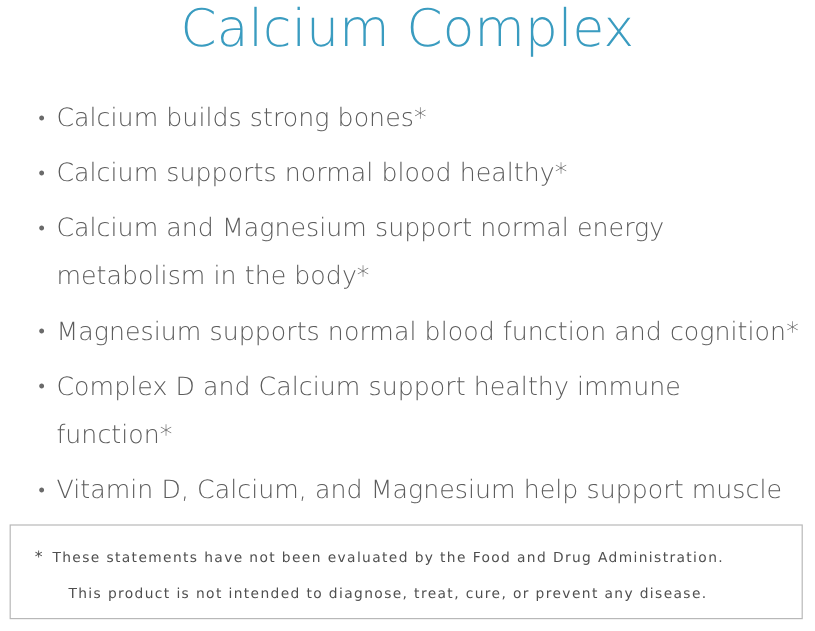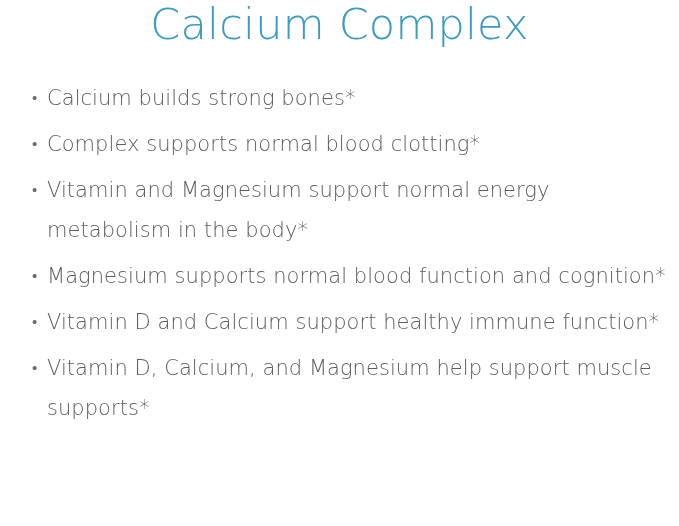--- a/index.html
+++ b/index.html
@@ -117,39 +117,47 @@
 
   <ul class="claims">
 
     <li class="claim-item">
       <span class="bullet">•</span>
       <span class="claim-text">Calcium builds strong bones*</span>
     </li>
 
     <li class="claim-item">
       <span class="bullet">•</span>
-      <span class="claim-text">Complex supports normal blood clotting*</span>
+      <span class="claim-text">Calcium supports normal blood healthy*</span>
     </li>
 
     <li class="claim-item">
       <span class="bullet">•</span>
-      <span class="claim-text">Vitamin and Magnesium support normal energy metabolism in the body*</span>
+      <span class="claim-text">Calcium and Magnesium support normal energy metabolism in the body*</span>
     </li>
 
     <li class="claim-item">
       <span class="bullet">•</span>
       <span class="claim-text">Magnesium supports normal blood function and cognition*</span>
     </li>
 
     <li class="claim-item">
       <span class="bullet">•</span>
-      <span class="claim-text">Vitamin D and Calcium support healthy immune function*</span>
+      <span class="claim-text">Complex D and Calcium support healthy immune function*</span>
     </li>
 
     <li class="claim-item">
       <span class="bullet">•</span>
       <span class="claim-text">Vitamin D, Calcium, and Magnesium help support muscle supports*</span>
     </li>
 
   </ul>
 
+  <div class="disclaimer-box">
+    <div class="disclaimer-line disclaimer-line-1">
+      <span class="asterisk-mark">*</span><span>These statements have not been evaluated by the Food and Drug Administration.</span>
+    </div>
+    <div class="disclaimer-line disclaimer-line-2">
+      <span>This product is not intended to diagnose, treat, cure, or prevent any disease.</span>
+    </div>
+  </div>
 
 </div>
 
 </body></html>

